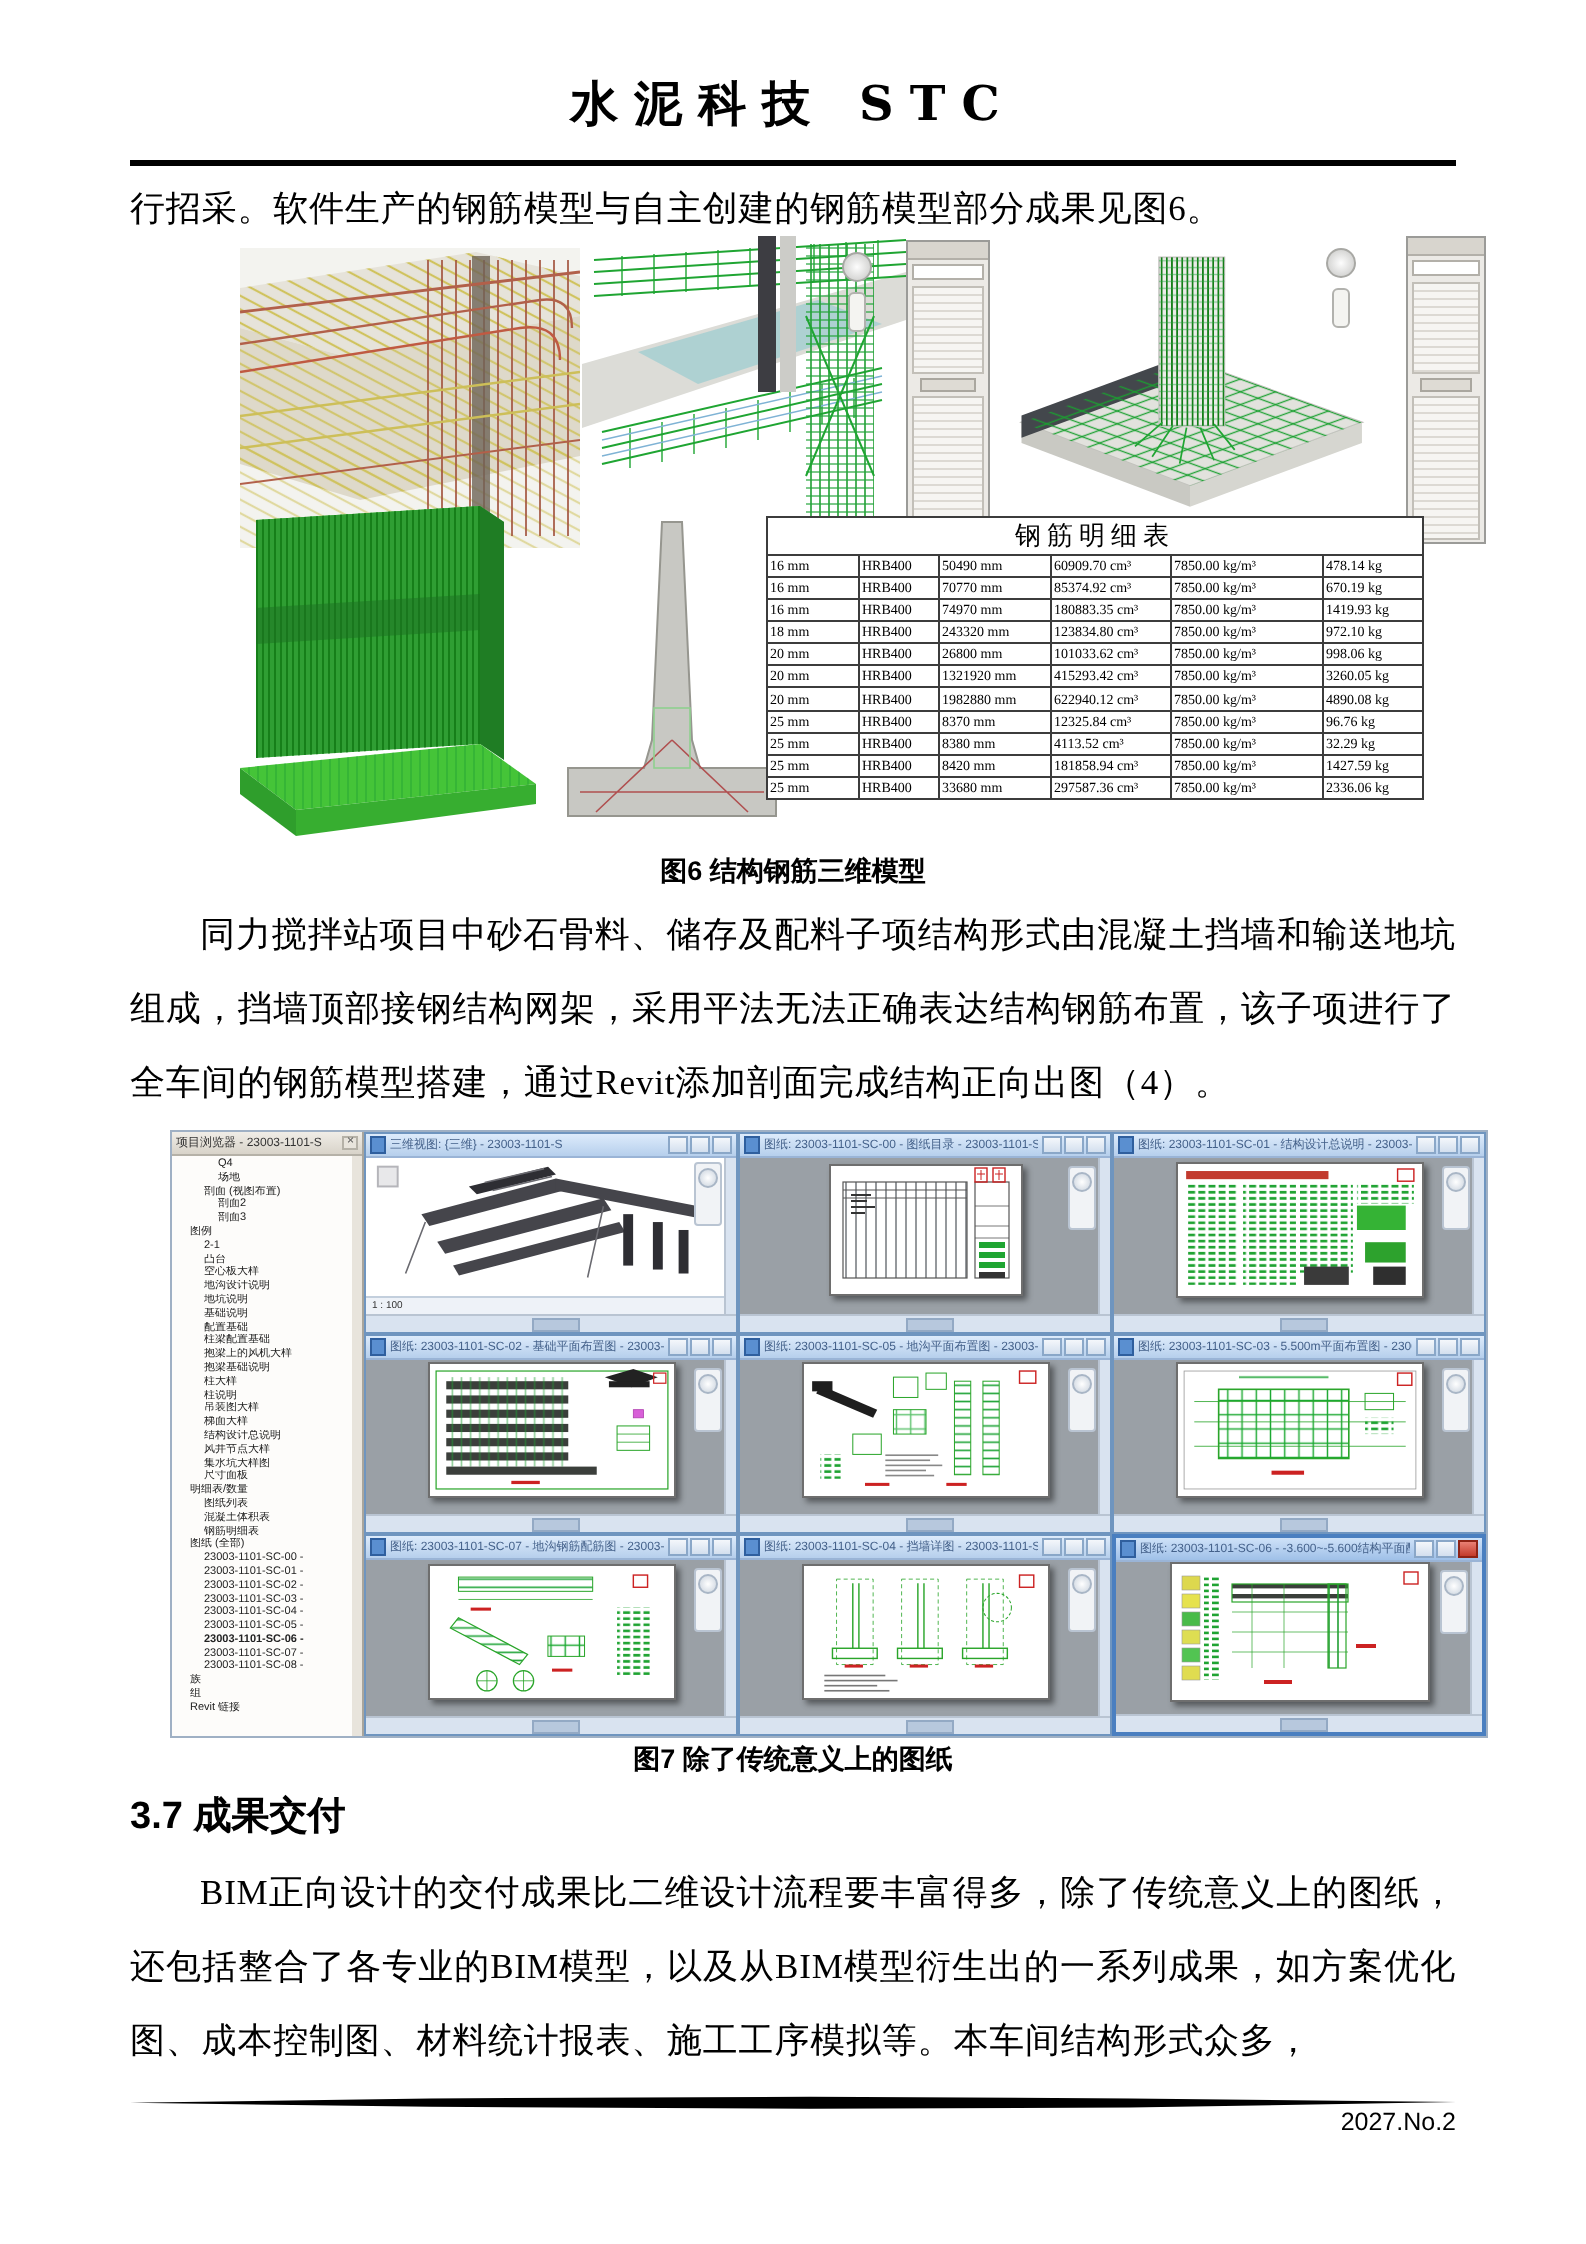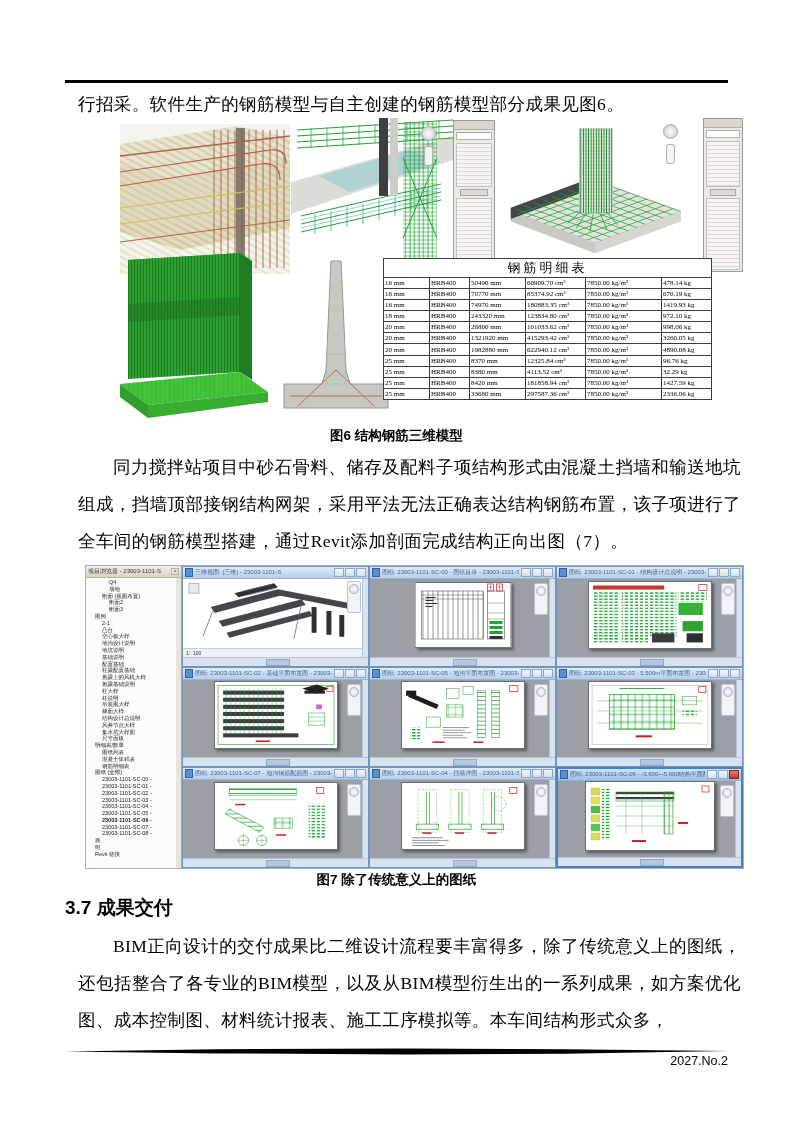--- a/index.html
+++ b/index.html
@@ -9,21 +9,21 @@
 
   
   .journal-title{top:36px;left:0;width:100%;text-align:center;font-size:24px;font-weight:bold;
                  letter-spacing:8px;font-family:"DejaVu Serif",serif;}
   .header-rule{top:80px;left:65px;width:663px;height:3px;background:#000;}
   .footer-rule{top:1048px;left:65px;}
   .footer-page{top:1056px;left:0;width:100%;text-align:center;font-size:11px;font-family:"Liberation Sans",sans-serif;}
   .footer-issue{top:1054px;right:65px;font-size:12.5px;font-family:"Liberation Sans",sans-serif;}
 
   
-  .para{left:78px;width:663px;font-size:17.5px;line-height:37px;text-align:justify;letter-spacing:.4px;}
+  .para{left:65px;width:663px;font-size:17.5px;line-height:37px;text-align:justify;letter-spacing:.4px;}
   .p1{top:86px;}
   .p2{top:449px;text-indent:2em;}
   .p3{top:928px;text-indent:2em;}
   .caption{left:0;width:100%;text-align:center;font-size:13.5px;font-weight:bold;
            font-family:"Liberation Sans",sans-serif;}
   .cap6{top:427px;}
   .cap7{top:871px;}
   .sec-head{top:895px;left:65px;font-size:19px;font-weight:bold;font-family:"Liberation Sans",sans-serif;}
 
   
@@ -113,20 +113,21 @@
         <rect width="6" height="2.2" fill="#3a3f3a"></rect>
       </pattern>
     <pattern id="pgt" width="5" height="3" patternUnits="userSpaceOnUse">
         <rect width="3.4" height="1.3" y="0.8" fill="#1fa332"></rect>
       </pattern>
   </defs>
 </svg>
 
 <div class="page">
 
+  <div class="abs journal-title">水泥科技 STC</div>
   <div class="abs header-rule"></div>
 
   <div class="abs para p1">行招采。软件生产的钢筋模型与自主创建的钢筋模型部分成果见图6。</div>
 
   <div class="abs fig6">
 
     <svg class="abs" style="left:5px;top:8px" width="170" height="150" viewBox="0 0 170 150">
       <rect width="170" height="150" fill="#f3f3ef"></rect>
       <polygon points="0,20 118,2 170,14 170,34 52,54 0,40" fill="#e6e3da"></polygon>
       <polygon points="0,40 52,54 170,34 170,104 60,126 0,108" fill="#ded9ca"></polygon>
@@ -322,21 +323,21 @@
             <td>297587.36 cm³</td>
             <td>7850.00 kg/m³</td>
             <td>2336.06 kg</td>
           </tr>
         </tbody>
     </table>
   </div>
 
   <div class="abs caption cap6">图6 结构钢筋三维模型</div>
 
-  <div class="abs para p2">同力搅拌站项目中砂石骨料、储存及配料子项结构形式由混凝土挡墙和输送地坑组成，挡墙顶部接钢结构网架，采用平法无法正确表达结构钢筋布置，该子项进行了全车间的钢筋模型搭建，通过Revit添加剖面完成结构正向出图（7）。</div>
+  <div class="abs para p2">同力搅拌站项目中砂石骨料、储存及配料子项结构形式由混凝土挡墙和输送地坑组成，挡墙顶部接钢结构网架，采用平法无法正确表达结构钢筋布置，该子项进行了全车间的钢筋模型搭建，通过Revit添加剖面完成结构正向出图（4）。</div>
 
   <div class="abs fig7">
 
     <div class="browser">
       <div class="br-head">
         <span>项目浏览器 - 23003-1101-S</span>
         <span class="br-x">×</span>
       </div>
       <div class="br-body">
           <div class="tree-item" style="padding-left: 23px;">Q4</div>

